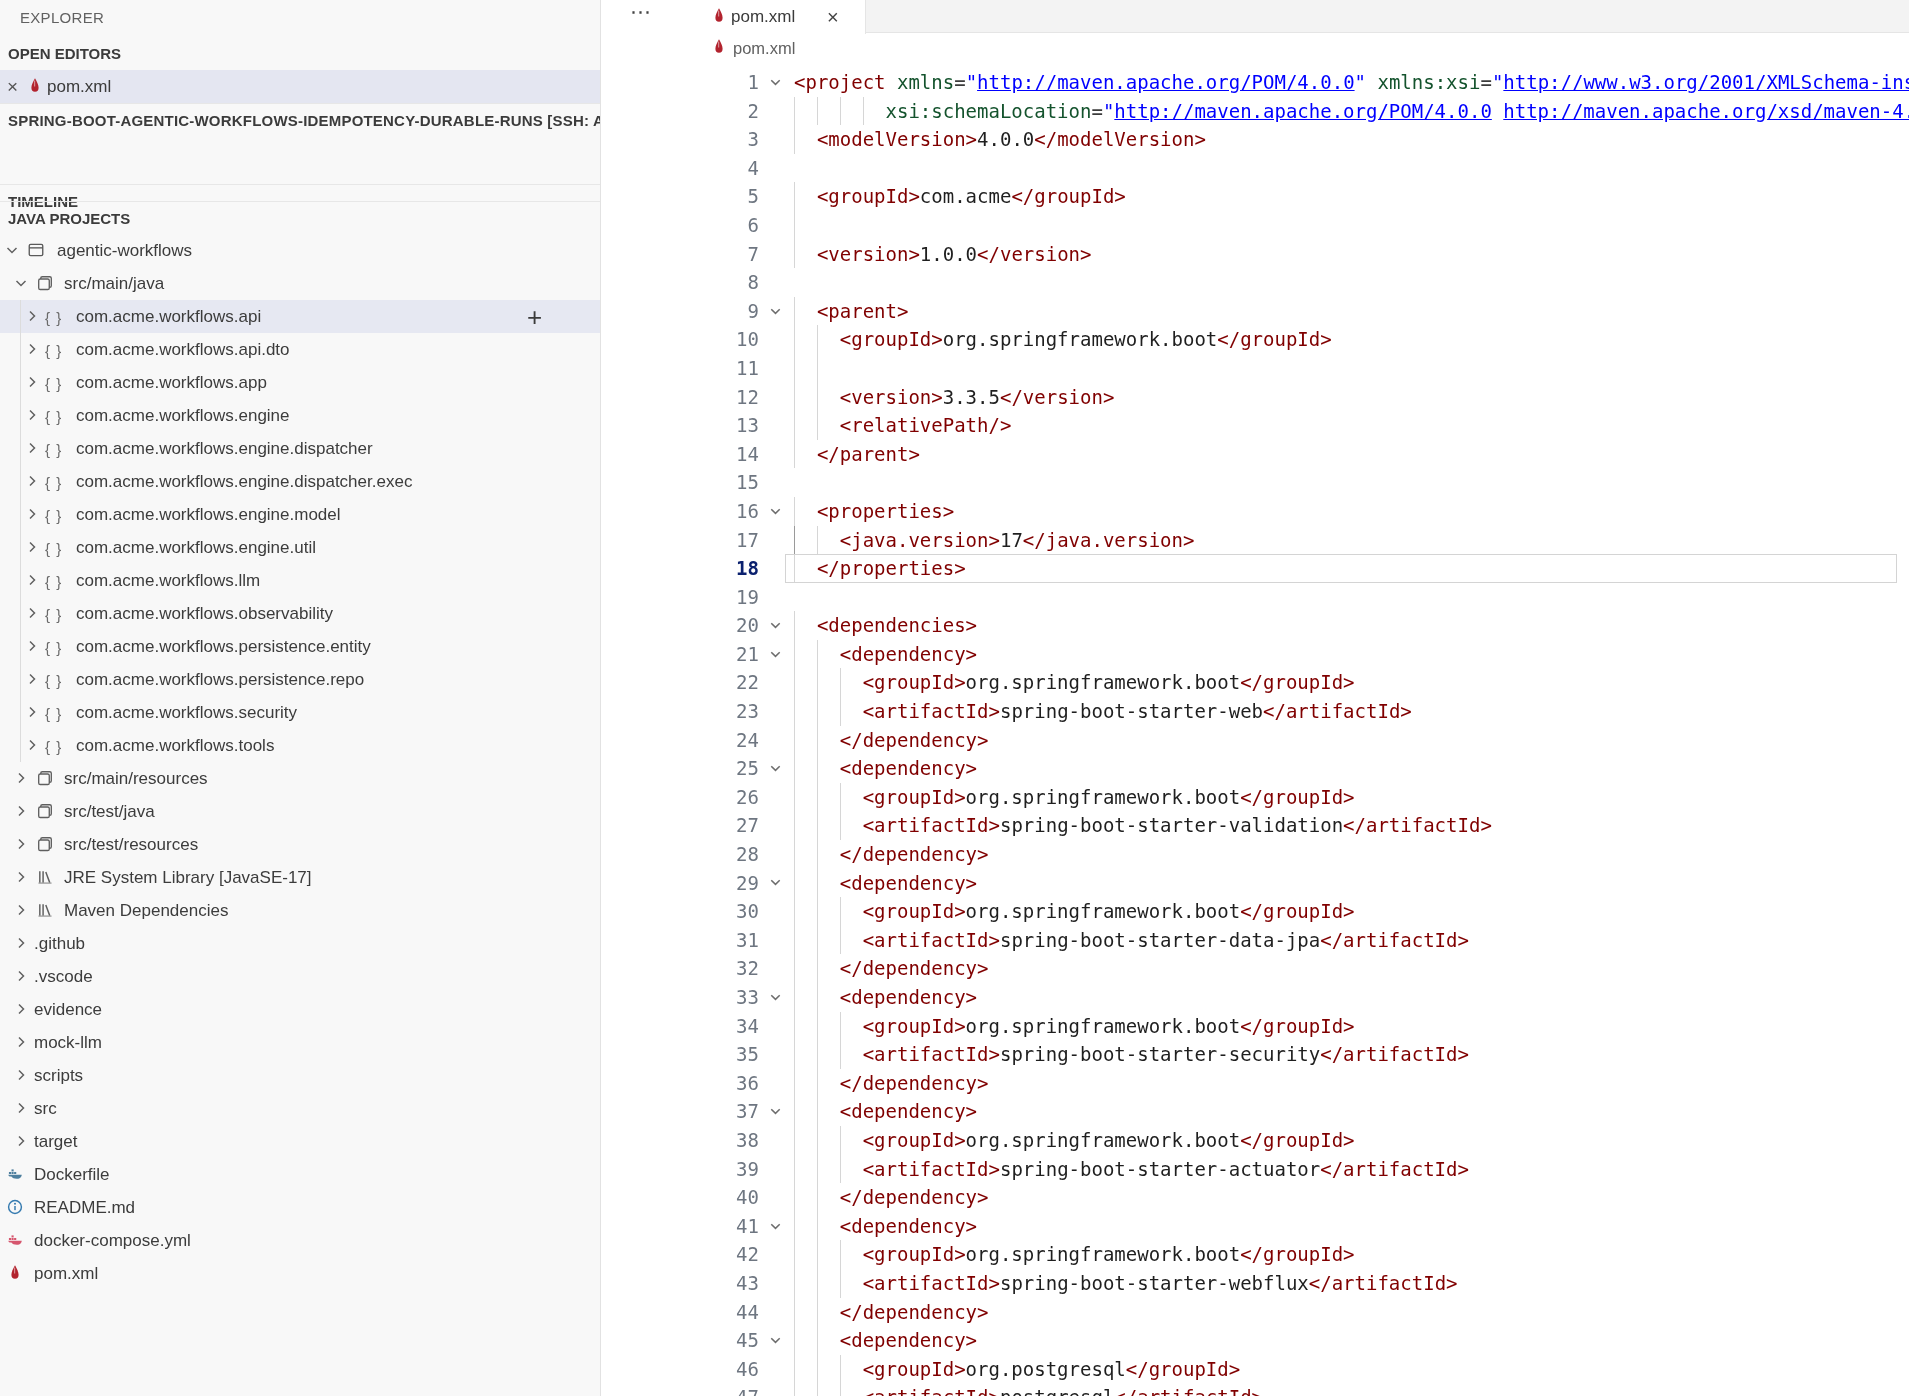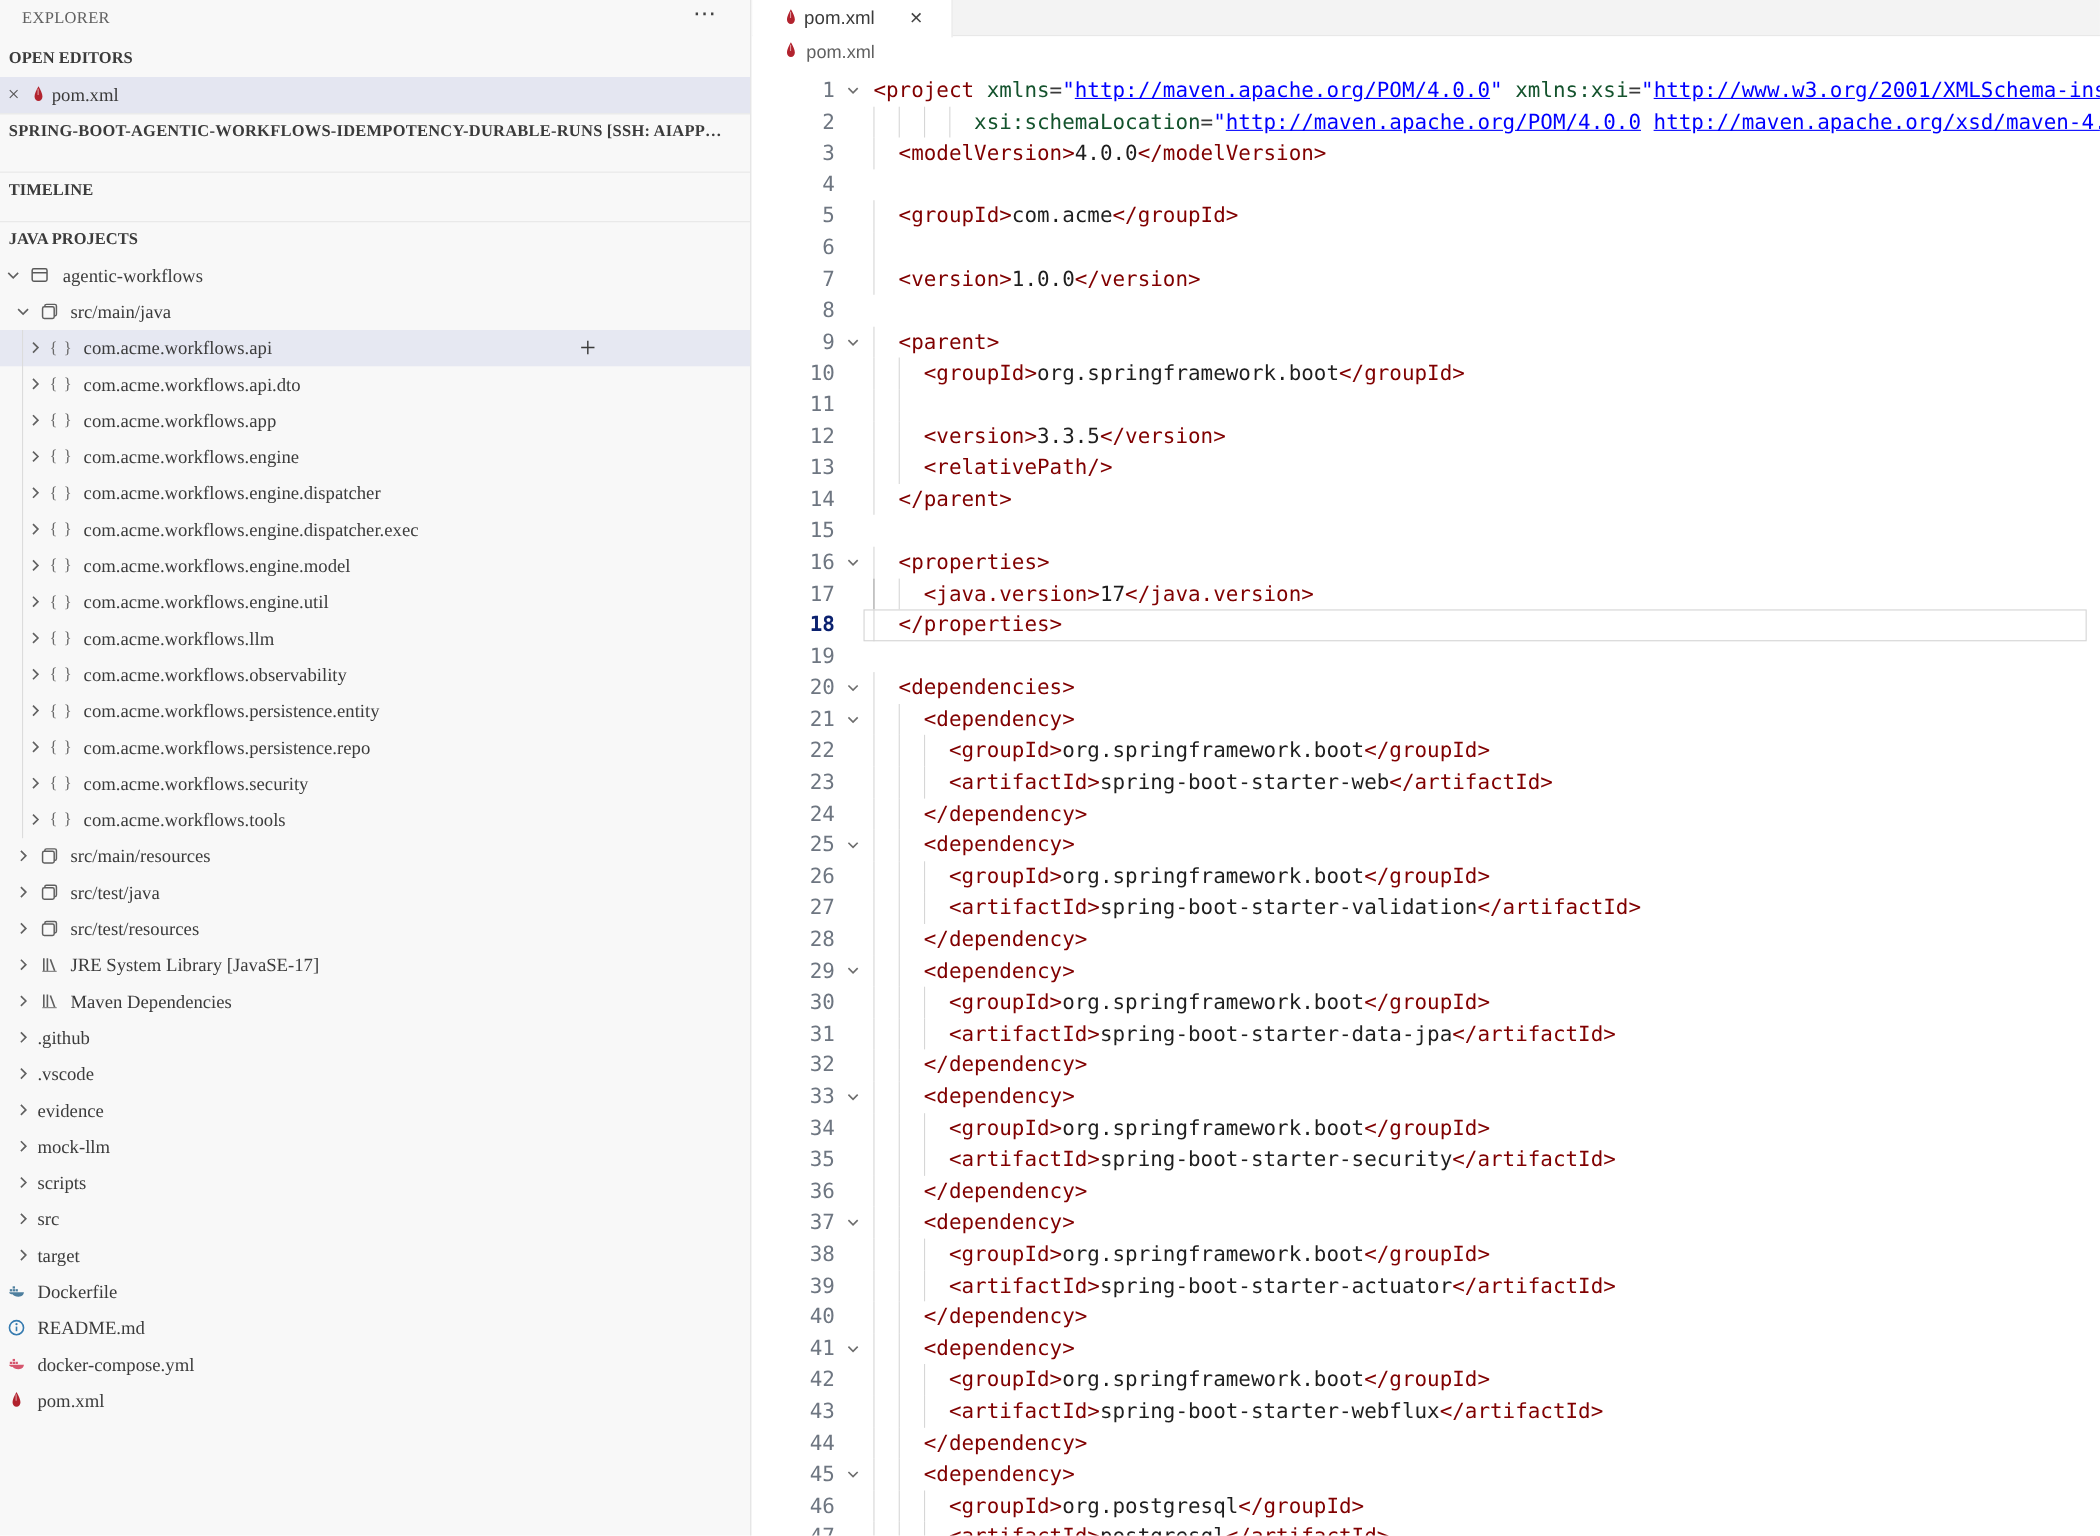--- a/index.html
+++ b/index.html
@@ -1,31 +1,31 @@
 <!DOCTYPE html>
 <html><head>
 <meta charset="utf-8">
 <style>
   * { margin:0; padding:0; box-sizing:border-box; }
   html,body { width:1909px; height:1396px; overflow:hidden; background:#fff;
     font-family:"Liberation Sans", sans-serif; }
 
   
-  .sidebar { position:absolute; left:0; top:0; width:683px; height:1396px;
-    background:#f8f8f8; border-right:1px solid #e2e2e2;font-family:Liberation Serif, serif; }
+  .sidebar { position:absolute; left:0; top:0; width:601px; height:1396px;
+    background:#f8f8f8; border-right:1px solid #e2e2e2; }
   .sb-title { position:absolute; top:0; left:0; right:0; height:36px; }
   .sb-title .ttl { position:absolute; left:20px; top:9px; font-size:15px; color:#616161; letter-spacing:.3px; }
   .sb-title .more { position:absolute; left:630px; top:0px; font-size:21px; color:#424242; cursor:pointer; }
   .sect { position:absolute; left:0; right:0; height:33px; display:flex; align-items:center;
     padding-left:8px; font-weight:700; font-size:15px; color:#3b3b3b; }
   .sect.bt { border-top:1px solid #e7e7e7; }
   #sect-open { top:37px; }
   #sect-ws   { top:103px; font-size:15px; letter-spacing:.2px; white-space:nowrap; overflow:hidden; }
   #sect-outline { top:136px; height:32px; }
-  #sect-timeline { top:156px;text-align:center; }
+  #sect-timeline { top:184px;text-align:center; }
   #sect-jp { top:201px; }
 
   .oe-row { position:absolute; top:70px; left:0; right:0; height:33px; background:#e4e6f1; }
   .oe-row .oe-close { position:absolute; left:7px; top:50%; transform:translateY(-50%);
     font-size:19px; color:#555; cursor:pointer; }
   .oe-row .ic { position:absolute; left:26px; top:7px; }
   .oe-row .lb { position:absolute; left:47px; top:50%; transform:translateY(-50%);
     font-size:17px; color:#3b3b3b; }
 
   .tree { position:absolute; top:234px; left:0; right:0; }

